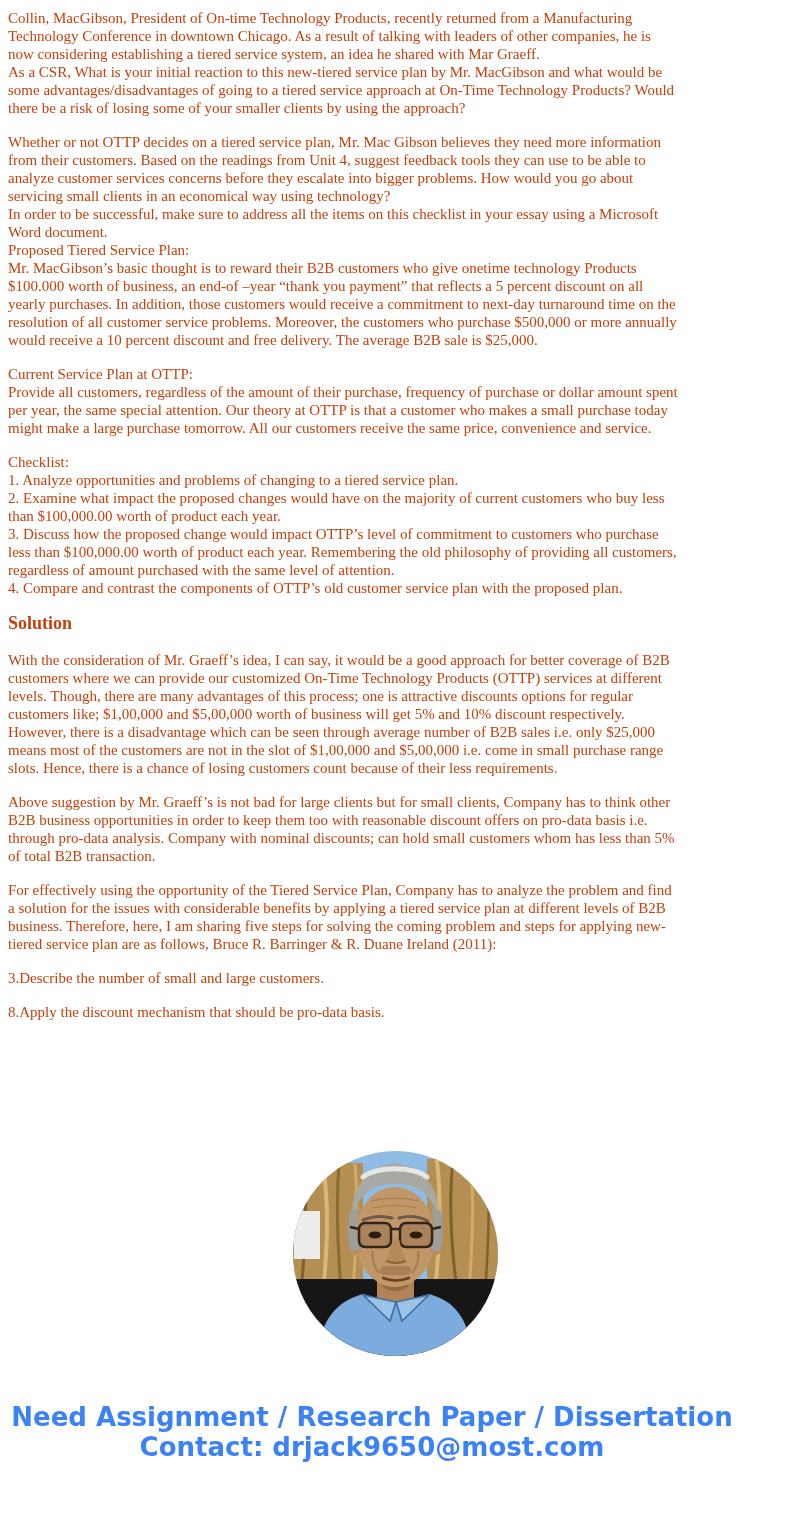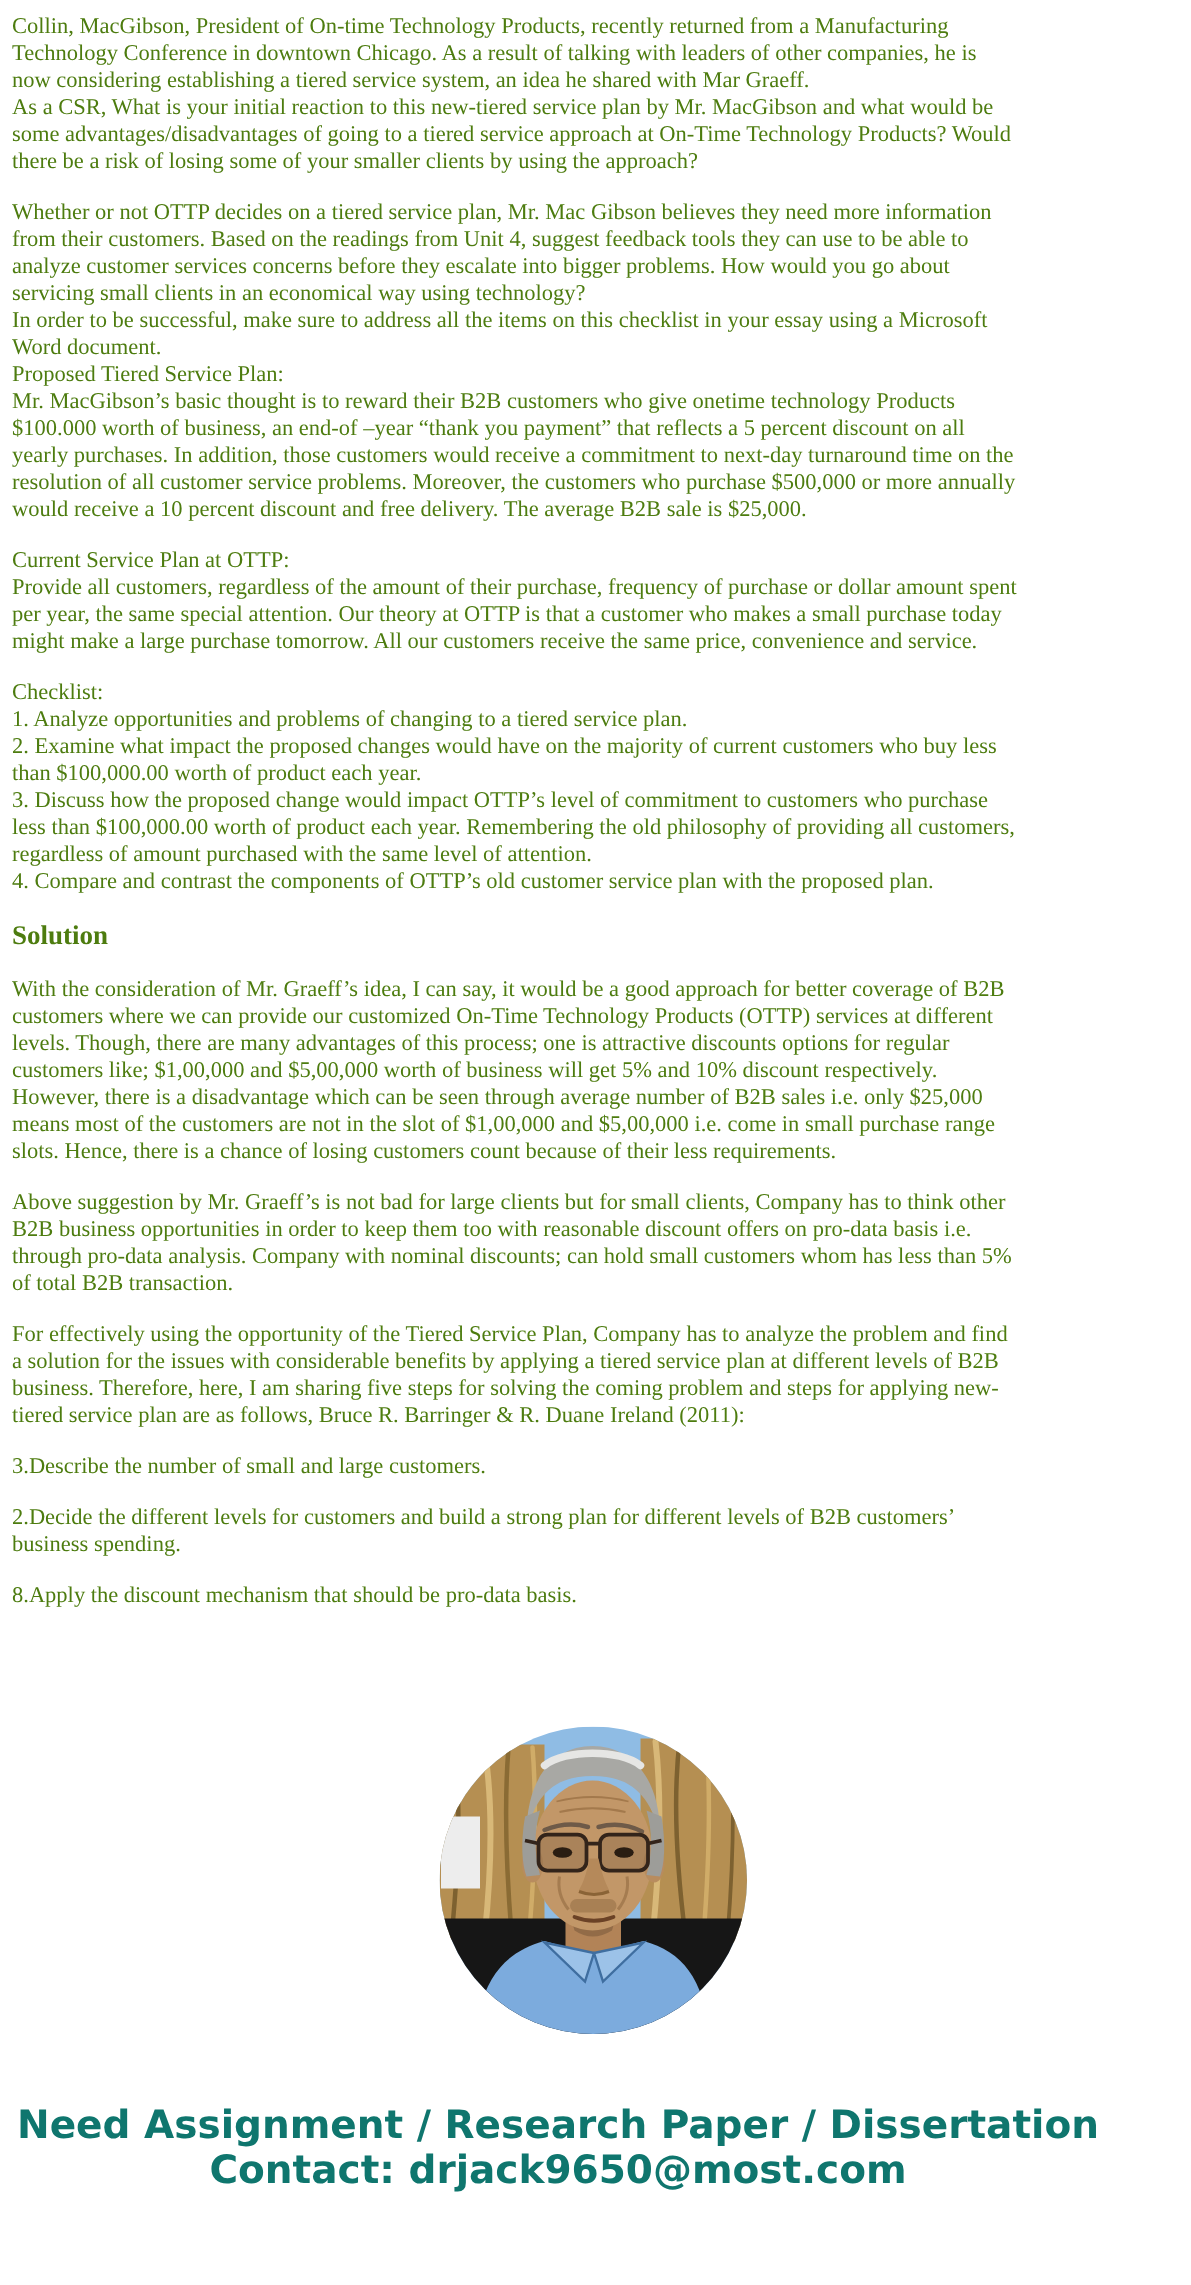--- a/index.html
+++ b/index.html
@@ -13,21 +13,21 @@
   }
   
   .doc {
     position: absolute;
     left: 0; top: 0;
     width: 688px;
     height: 1126px;
     overflow: hidden;
     box-sizing: border-box;
     padding: 9px 8px 0 8px;
-    color: #4d7c0f;
+    color: #c2410c;
     font-size: 15px;
     line-height: 18px;
   }
   .doc p {
     margin: 0 0 16px 0;
     white-space: pre-wrap;
   }
   .doc h2.heading {
     font-size: 18px;
     line-height: 20px;
@@ -48,21 +48,21 @@
   
   .footer {
     position: absolute;
     left: 0; top: 1402px;
     width: 744px;
     text-align: center;
     font-family: "DejaVu Sans", sans-serif;
     font-weight: bold;
     font-size: 26px;
     line-height: 30px;
-    color: #0f766e;
+    color: #3b82f6;
   }
 </style>
 </head>
 <body>
 
 <div class="doc">
     <p class="body">Collin, MacGibson, President of On-time Technology Products, recently returned from a Manufacturing Technology Conference in downtown Chicago. As a result of talking with leaders of other companies, he is now considering establishing a tiered service system, an idea he shared with Mar Graeff.
 As a CSR, What is your initial reaction to this new-tiered service plan by Mr. MacGibson and what would be some advantages/disadvantages of going to a tiered service approach at On-Time Technology Products? Would there be a risk of losing some of your smaller clients by using the approach?</p>
     <p class="body">Whether or not OTTP decides on a tiered service plan, Mr. Mac Gibson believes they need more information from their customers. Based on the readings from Unit 4, suggest feedback tools they can use to be able to analyze customer services concerns before they escalate into bigger problems. How would you go about servicing small clients in an economical way using technology?
 In order to be successful, make sure to address all the items on this checklist in your essay using a Microsoft Word document.
@@ -73,21 +73,20 @@
     <p class="body">Checklist:
 1. Analyze opportunities and problems of changing to a tiered service plan.
 2. Examine what impact the proposed changes would have on the majority of current customers who buy less than $100,000.00 worth of product each year.
 3. Discuss how the proposed change would impact OTTP’s level of commitment to customers who purchase less than $100,000.00 worth of product each year. Remembering the old philosophy of providing all customers, regardless of amount purchased with the same level of attention.
 4. Compare and contrast the components of OTTP’s old customer service plan with the proposed plan.</p>
     <h2 class="heading">Solution</h2>
     <p class="body">With the consideration of Mr. Graeff’s idea, I can say, it would be a good approach for better coverage of B2B customers where we can provide our customized On-Time Technology Products (OTTP) services at different levels. Though, there are many advantages of this process; one is attractive discounts options for regular customers like; $1,00,000 and $5,00,000 worth of business will get 5% and 10% discount respectively. However, there is a disadvantage which can be seen through average number of B2B sales i.e. only $25,000 means most of the customers are not in the slot of $1,00,000 and $5,00,000 i.e. come in small purchase range slots. Hence, there is a chance of losing customers count because of their less requirements.</p>
     <p class="body">Above suggestion by Mr. Graeff’s is not bad for large clients but for small clients, Company has to think other B2B business opportunities in order to keep them too with reasonable discount offers on pro-data basis i.e. through pro-data analysis. Company with nominal discounts; can hold small customers whom has less than 5% of total B2B transaction.</p>
     <p class="body">For effectively using the opportunity of the Tiered Service Plan, Company has to analyze the problem and find a solution for the issues with considerable benefits by applying a tiered service plan at different levels of B2B business. Therefore, here, I am sharing five steps for solving the coming problem and steps for applying new-tiered service plan are as follows, Bruce R. Barringer &amp; R. Duane Ireland (2011):</p>
     <p class="body">3.Describe the number of small and large customers.</p>
-    <p class="body">2.Decide the different levels for customers and build a strong plan for different levels of B2B customers’ business spending.</p>
     <p class="body">8.Apply the discount mechanism that should be pro-data basis.</p>
   </div>
 
 <div class="avatar">
   <svg viewBox="0 0 205 205" width="205" height="205">
 
     <rect x="0" y="0" width="205" height="205" fill="#8fbce4"></rect>
 
     <rect x="0" y="12" width="70" height="130" fill="#b58f52"></rect>
     <rect x="134" y="8" width="71" height="136" fill="#b58f52"></rect>

